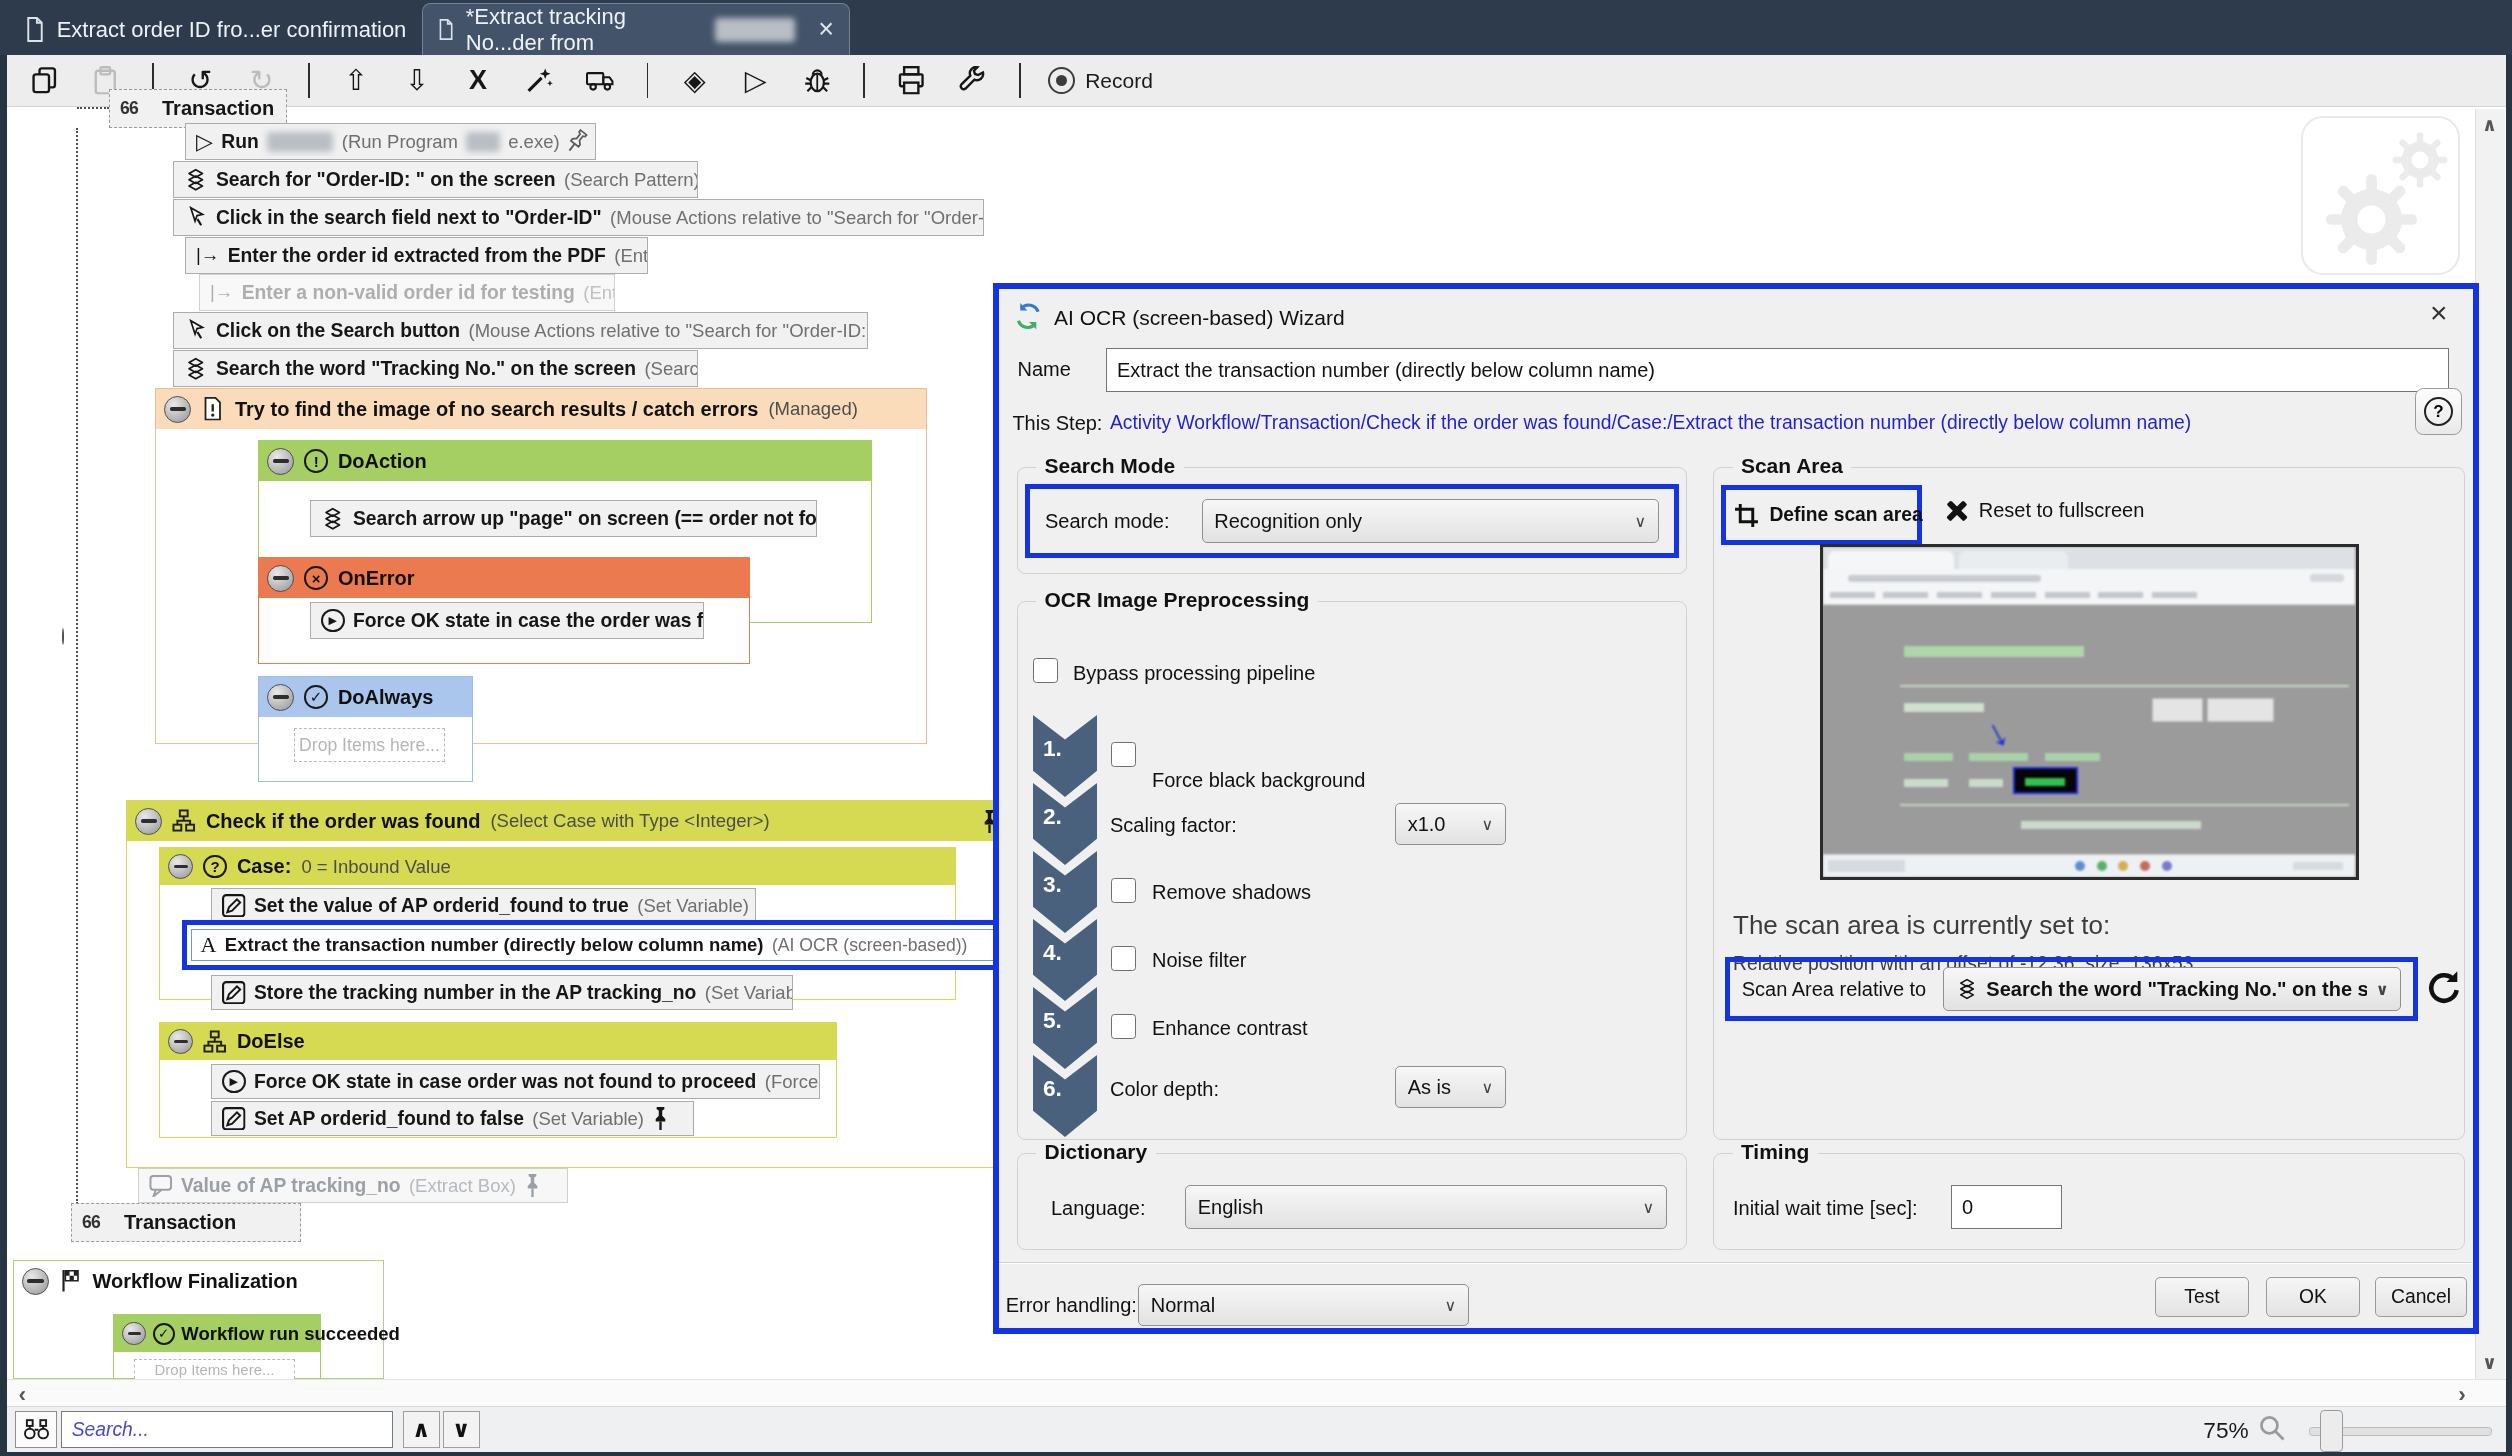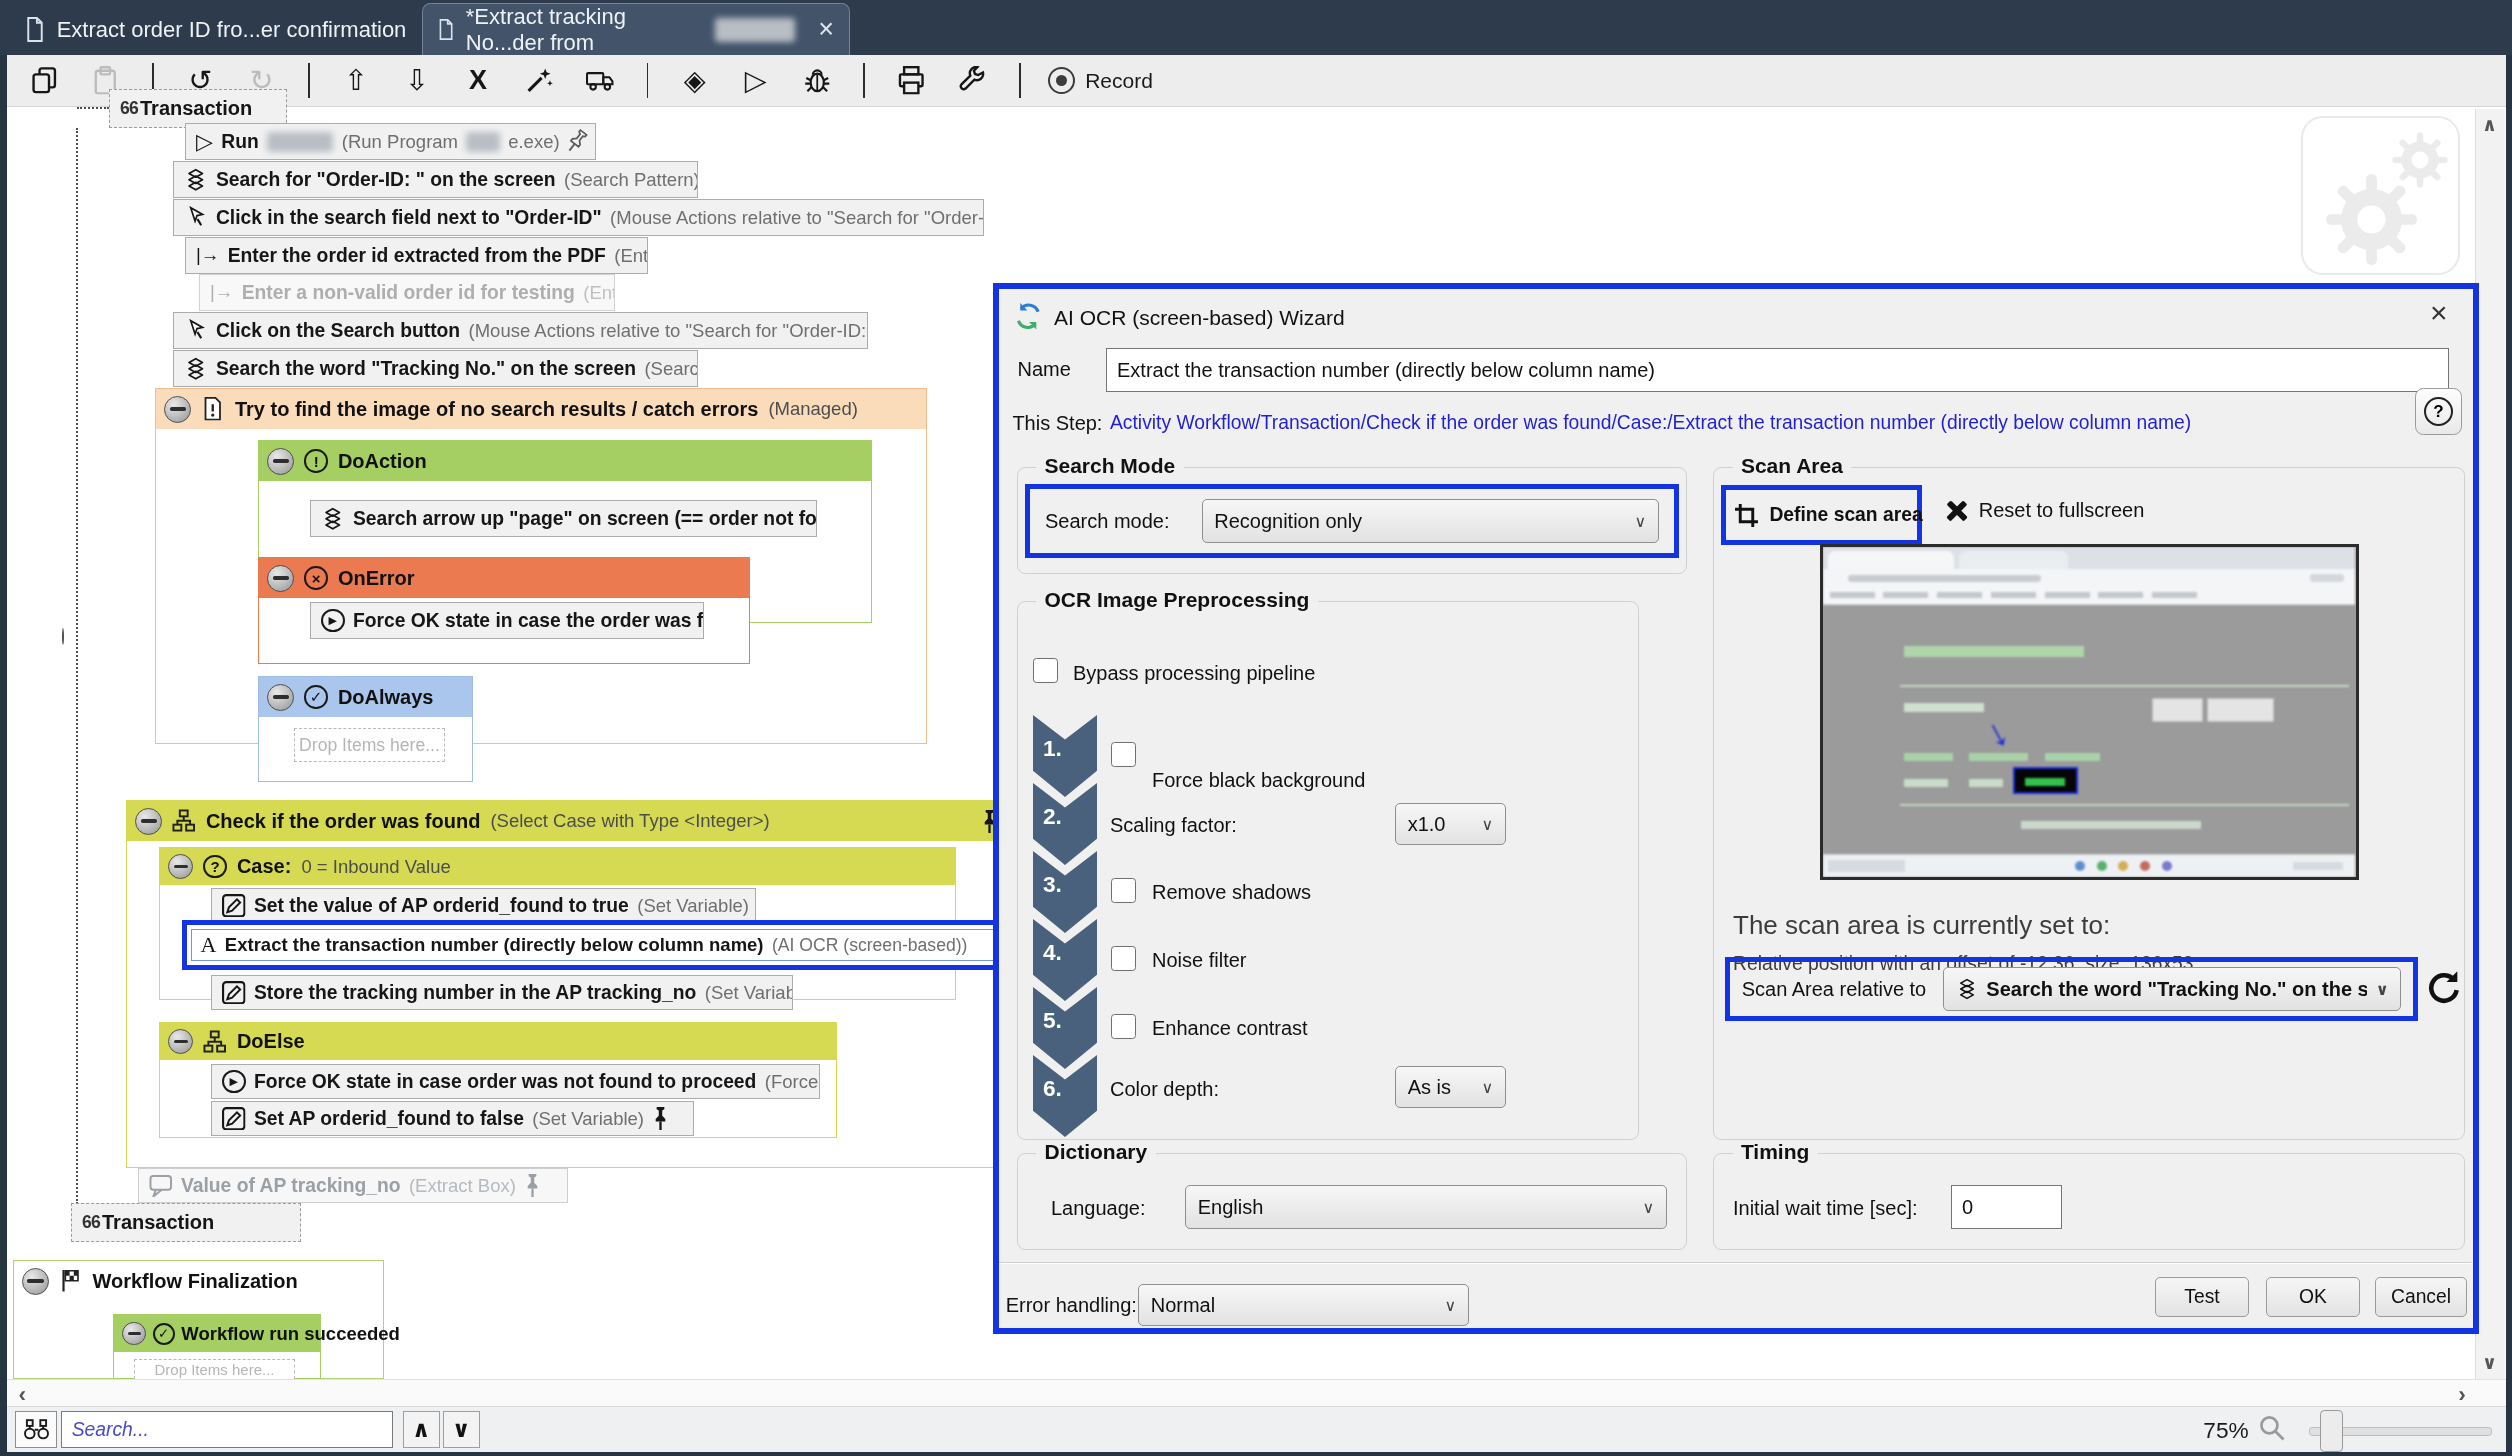--- a/index.html
+++ b/index.html
@@ -36,21 +36,21 @@
   .pin.o{transform:rotate(38deg);color:#5a5a5a;}
   .block{position:absolute;background:#fff;border:1.7px solid;box-sizing:border-box;}
   .bhdr{height:40px;display:flex;align-items:center;gap:10px;padding:0 8.4px;font-weight:bold;font-size:20px;color:#111;box-sizing:border-box;white-space:nowrap;}
   .bhdr .detail{font-weight:normal;color:#4d4d4d;font-size:18.5px;}
   .node{width:27px;height:27px;border-radius:50%;background:radial-gradient(circle at 35% 30%,#e9e9e9,#949494);
         border:1.7px solid #4f4f4f;position:relative;flex:none;box-sizing:border-box;}
   .node::after{content:"";position:absolute;left:4.2px;right:4.2px;top:50%;height:3.4px;margin-top:-1.7px;background:#2e2e2e;border-radius:1.7px;}
   .cglyph{width:23.5px;height:23.5px;border:2.5px solid #1a1a1a;border-radius:50%;display:flex;align-items:center;justify-content:center;
           font-weight:bold;font-size:15px;flex:none;box-sizing:border-box;background:transparent;}
   .dashedbox{position:absolute;border:1.7px dashed #b8b8b8;color:#b5b5b5;font-size:17.6px;display:flex;align-items:center;justify-content:center;background:#fff;box-sizing:border-box;}
-  .transbox{position:absolute;height:39px;background:#f1f1f1;border:1.7px dashed #9a9a9a;display:flex;align-items:center;gap:2px;
+  .transbox{position:absolute;height:39px;background:#f1f1f1;border:1.7px dashed #9a9a9a;display:flex;align-items:center;gap:24px;
             padding:0 10px;font-weight:bold;font-size:20px;color:#161616;box-sizing:border-box;}
   .selwrap{position:absolute;border:5.9px solid #1334e0;background:#fff;display:flex;align-items:center;padding:2.5px 4.2px;box-sizing:border-box;}
   .selitem{flex:1;height:32px;border:1.7px solid #7196dc;background:#fff;display:flex;align-items:center;gap:8.4px;padding:0 8.4px;
            font-size:18.5px;font-weight:bold;color:#161616;box-sizing:border-box;white-space:nowrap;overflow:hidden;}
   .selitem .detail{font-weight:normal;color:#6f6f6f;font-size:17.6px;}
   
   .dframe{position:absolute;left:993px;top:283px;width:1486px;height:1051px;border:6.7px solid #1334e0;background:#f0f0f0;box-sizing:border-box;}
   .dlabel{position:absolute;font-size:20px;color:#111;}
   .dlink{position:absolute;font-size:19.3px;color:#1f1fd4;white-space:nowrap;overflow:hidden;}
   .gbox{position:absolute;border:1.7px solid #d0d0d0;border-radius:8.4px;box-sizing:border-box;}
@@ -564,21 +564,21 @@
     <div class="gbox" style="left:17.6px;top:178px;width:670px;height:107px;">
       <span class="glabel">Search Mode</span>
     </div>
     <div class="bluebox" style="left:26px;top:195px;width:654px;height:74px;display:flex;align-items:center;padding:0 15px;gap:32px;">
       <span style="font-size:20px;color:#111;white-space:nowrap;">Search mode:</span>
       <div class="wselect" style="position:static;flex:1;height:44px;">
         <span>Recognition only</span>
       </div>
     </div>
 
-    <div class="gbox" style="left:17.6px;top:312px;width:622px;height:539px;">
+    <div class="gbox" style="left:17.6px;top:312px;width:670px;height:539px;">
       <span class="glabel">OCR Image Preprocessing</span>
     </div>
     <span class="ck" style="left:34px;top:369px;"></span>
     <span class="dlabel" style="left:74px;top:373px;">Bypass processing pipeline</span>
 
     <div class="chev" style="top:426px;">
         <span>1.</span>
       </div>
     <div class="chev" style="top:494px;">
         <span>2.</span>

